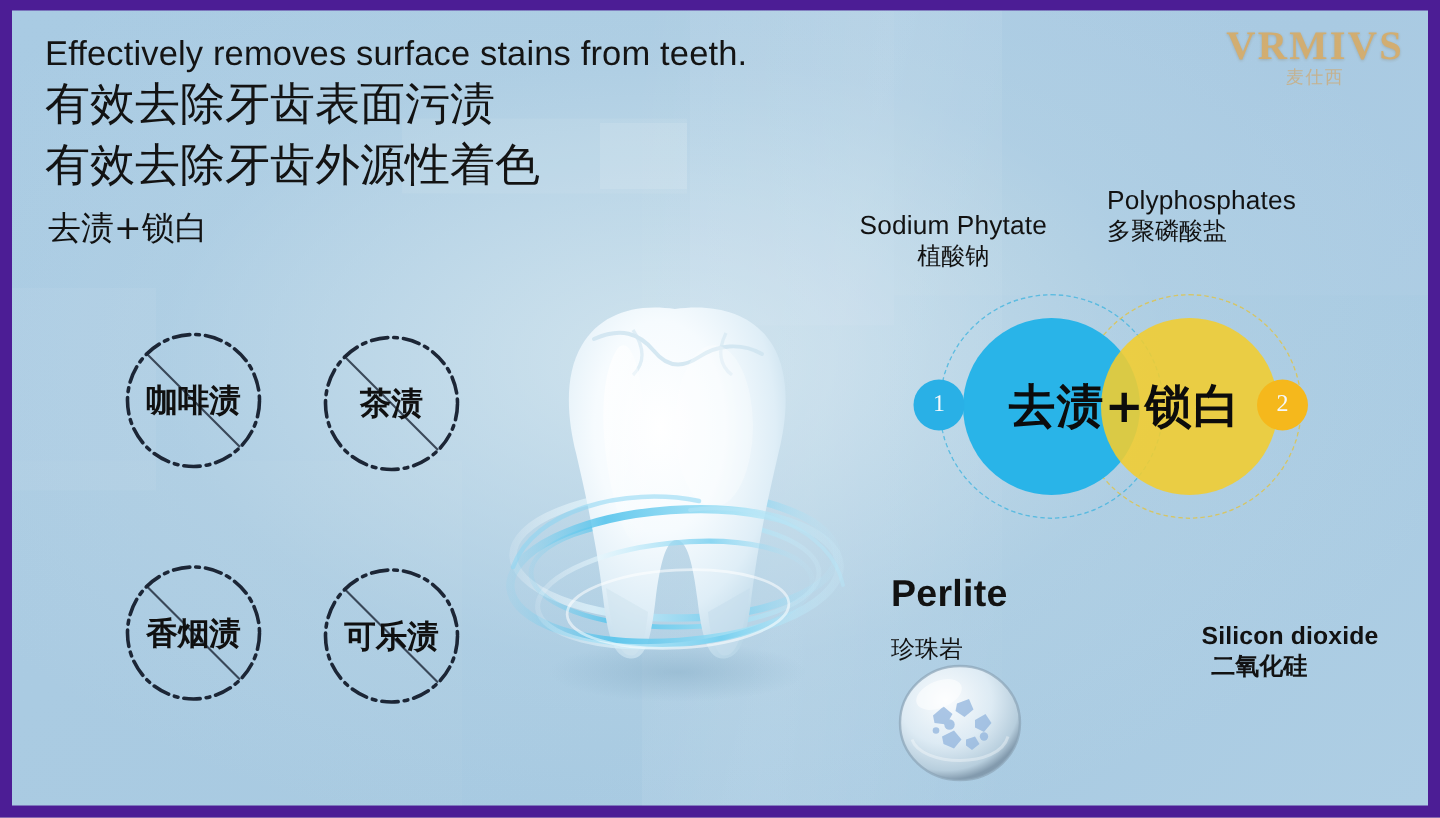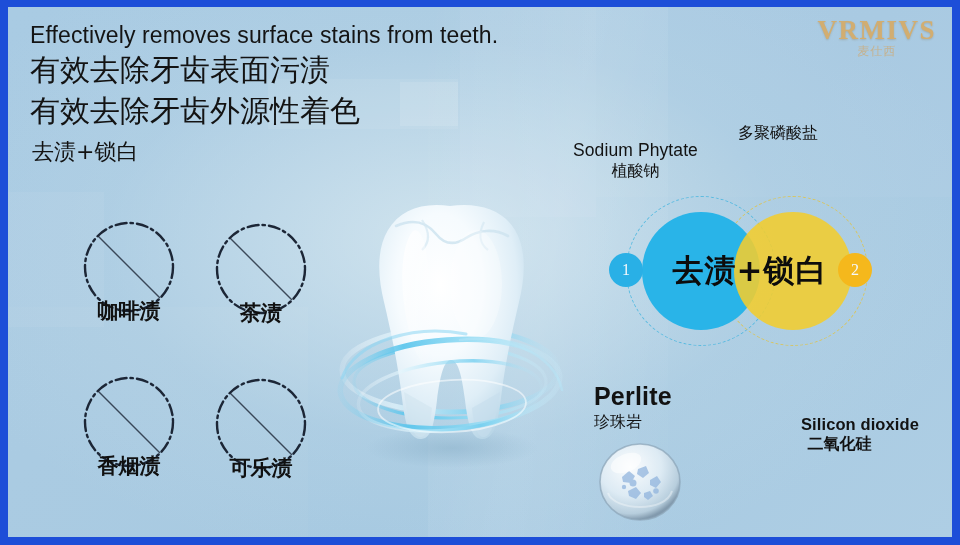--- a/index.html
+++ b/index.html
@@ -1,21 +1,21 @@
 <!DOCTYPE html>
 <html><head>
 <meta charset="utf-8">
 <style>
   * { margin:0; padding:0; box-sizing:border-box; }
   html,body{ width:960px; height:545px; overflow:hidden; background:#efeade; }
   body{ font-family:"Liberation Sans","DejaVu Sans",sans-serif; }
 
   #slide-frame{
     position:absolute; left:0; top:0; width:960px; height:545px;
-    background:#1d4ed8;
+    background:#4c1d95;
   }
   #slide{
     position:absolute; left:8px; top:7px; width:944px; height:530px;
     background:
       radial-gradient(ellipse 700px 420px at 46% 44%, rgba(215,232,240,0.85) 0%, rgba(190,216,231,0.30) 48%, rgba(170,203,224,0.0) 78%),
       linear-gradient(135deg, #a9cbe3 0%, #a8cae2 32%, #a6c9e1 60%, #aecee4 100%);
     overflow:hidden;
   }
   
   .bg-panel{ position:absolute; background:rgba(255,255,255,0.07); }
@@ -42,21 +42,21 @@
                   font-size:27px; letter-spacing:1.5px; color:#d9a95e; opacity:.85;
                   text-shadow:0 1px 2px rgba(120,90,40,.3); }
   #logo-sub{ font-family:"DejaVu Sans",sans-serif; font-size:12px; color:#cfa971;
              opacity:.72; letter-spacing:1px; margin-top:-3px; }
 
   
   .stain{ position:absolute; width:92px; height:92px; }
   .stain svg{ position:absolute; left:0; top:0; }
   .stain .lbl{ position:absolute; left:-14px; top:50%; transform:translateY(-50%);
                width:120px; text-align:center; font-size:21px; color:#101010; font-weight:600;
-               font-family:"DejaVu Sans","Liberation Sans",sans-serif; white-space:nowrap;margin-top:44px; }
+               font-family:"DejaVu Sans","Liberation Sans",sans-serif; white-space:nowrap; }
   #stain-0{ left:75px;  top:214px; }
   #stain-1{ left:207px; top:216px; }
   #stain-2{ left:75px;  top:369px; }
   #stain-3{ left:207px; top:371px; }
 
   
   #tooth-wrap{ position:absolute; left:318px; top:185px; width:250px; height:290px; }
 
   
   #venn{ position:absolute; left:592px; top:188px; width:300px; height:145px; }
@@ -82,21 +82,21 @@
   .ing .en{ font-size:17px; font-weight:400; letter-spacing:.1px; white-space:nowrap; }
   .ing .cn{ font-size:16px; font-family:Liberation Sans, sans-serif;
             text-align:center; white-space:nowrap; }
   #ing-sodium{ left:565px; top:133px; }
   #ing-sodium .en{ font-size:17.5px; }
   #ing-poly{ left:730px; top:116px; }
   #ing-poly .en{ font-size:17.5px; }
   #ing-poly .cn{ text-align:left; }
   #ing-perlite{ left:586px; top:375px; }
   #ing-perlite .en{ font-size:25px; font-weight:700; letter-spacing:.2px; }
-  #ing-perlite .cn{ text-align:left; font-size:16px; margin-top:1px;}
+  #ing-perlite .cn{ text-align:left; font-size:16px; margin-top:12px;}
   #ing-silica{ left:752px; top:408px; }
   #ing-silica .en{ font-size:16.5px; font-weight:700;margin-left:41px; }
   #ing-silica .cn{ text-align:center; font-weight:600; }
 
   #perlite-img{ position:absolute; left:578px; top:428px; width:110px; height:100px; }
 </style>
 </head>
 <body>
 
 <div id="slide-frame">
@@ -228,20 +228,21 @@
       <div id="venn-text">去渍+锁白</div>
       <div class="badge" id="badge-1">1</div>
       <div class="badge" id="badge-2">2</div>
     </div>
 
     <div class="ing" id="ing-sodium">
       <div class="en">Sodium Phytate</div>
       <div class="cn">植酸钠</div>
     </div>
     <div class="ing" id="ing-poly">
+      <div class="en">Polyphosphates</div>
       <div class="cn">多聚磷酸盐</div>
     </div>
     <div class="ing" id="ing-perlite">
       <div class="en">Perlite</div>
       <div class="cn">珍珠岩</div>
     </div>
     <div class="ing" id="ing-silica">
       <div class="en">Silicon dioxide</div>
       <div class="cn">二氧化硅</div>
     </div>

